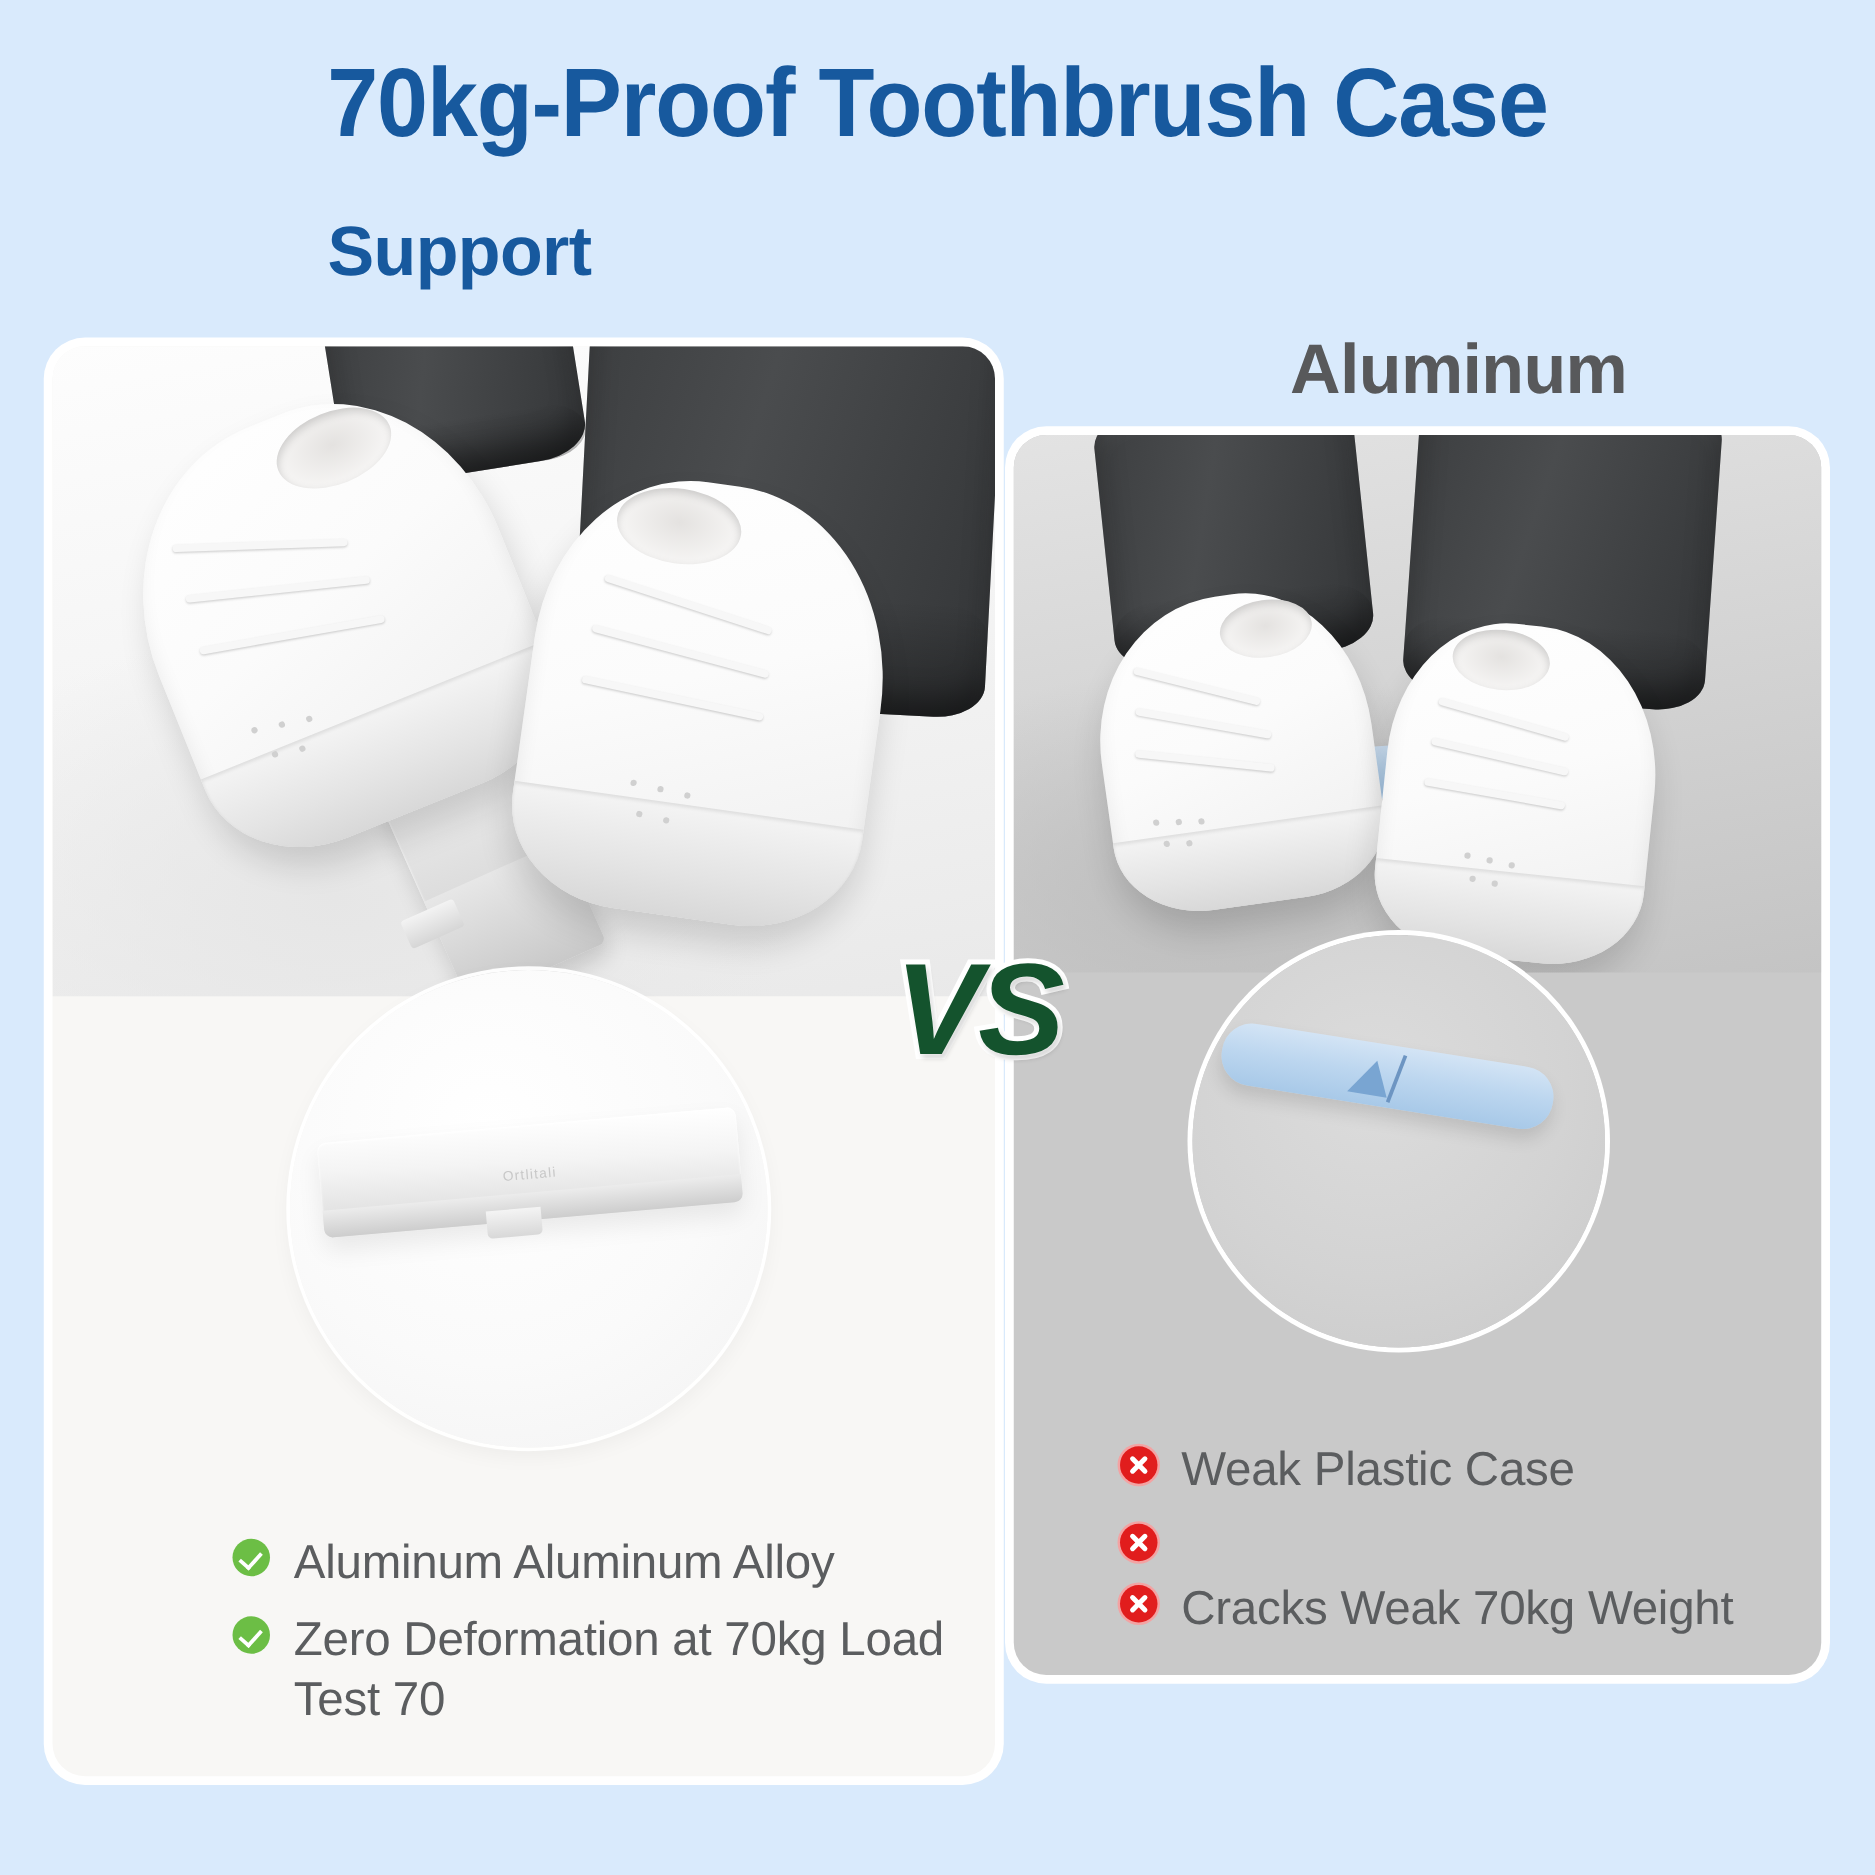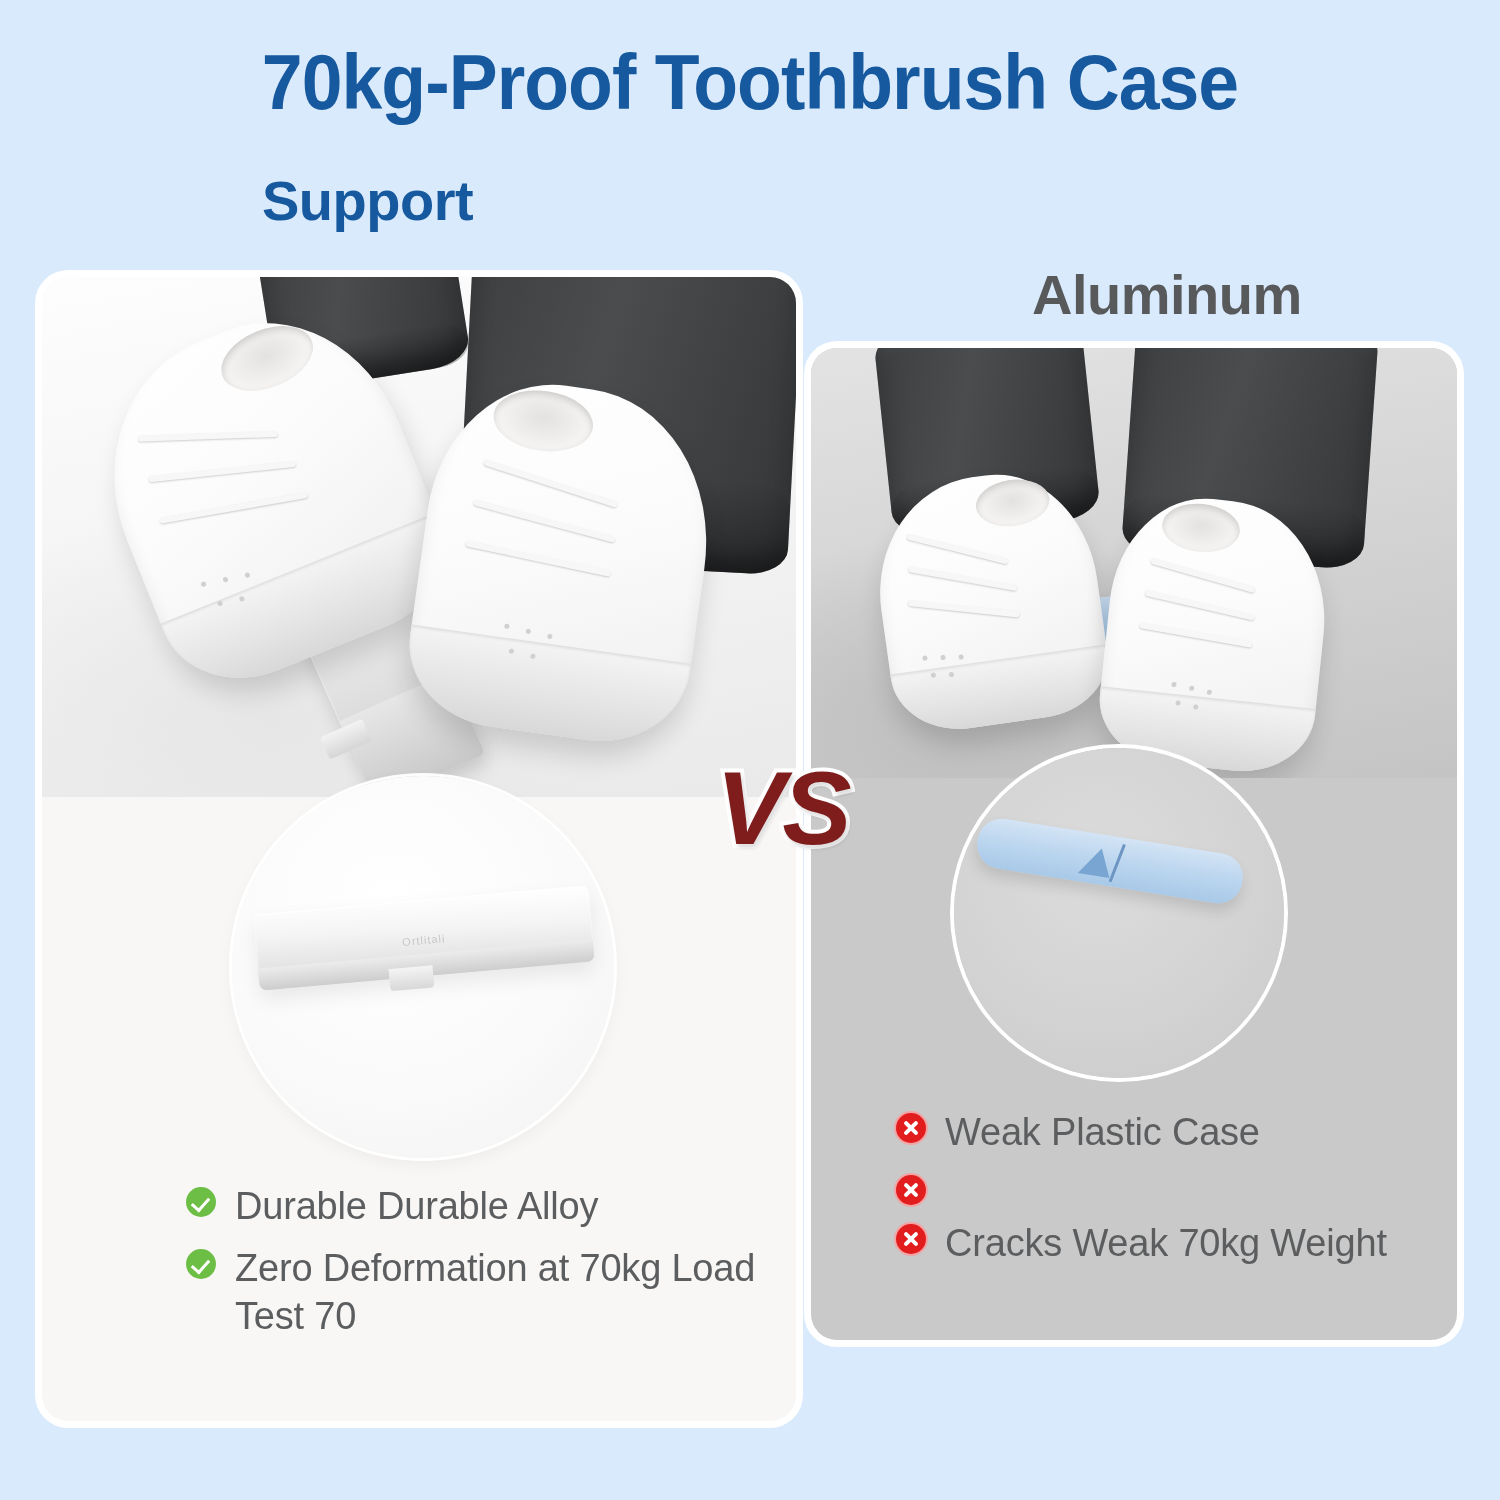--- a/index.html
+++ b/index.html
@@ -286,34 +286,35 @@
   
   .vs-badge {
     position: absolute;
     left: 716px;
     top: 756px;
     z-index: 20;
     font-size: 104px;
     line-height: 104px;
     font-weight: 700;
     font-style: italic;
-    color: #7f1d1d;
+    color: #14532d;
     letter-spacing: -3px;
     -webkit-text-stroke: 8px #ffffff;
     paint-order: stroke fill;
     text-shadow:
       0 0 3px #ffffff,
       2px 3px 4px rgba(0,0,0,0.18);
     white-space: nowrap;
   }
 
   
   .feature-list {
     position: absolute;
     z-index: 8;
+    margin-top: 44px;
   }
 
   .feature-row {
     display: flex;
     align-items: flex-start;
     margin-bottom: 14px;
   }
   .feature-row:last-child { margin-bottom: 0; }
 
   .badge-icon {
@@ -476,21 +477,21 @@
       <div class="inset-alu">
         <div class="edge"></div>
         <div class="clip"></div>
         <div class="brand">Ortlitali</div>
       </div>
     </div>
 
     <div class="feature-list" style="position:absolute; left:144px; top:905px; width:570px;">
       <div class="feature-row">
         <span class="badge-icon badge-check"></span>
-        <span class="feature-text">Durable Durable Alloy</span>
+        <span class="feature-text">Aluminum Aluminum Alloy</span>
       </div>
       <div class="feature-row">
         <span class="badge-icon badge-check"></span>
         <span class="feature-text">Zero Deformation at 70kg Load Test 70</span>
       </div>
     </div>
   </div>
 
   <div class="vs-badge">VS</div>
 

